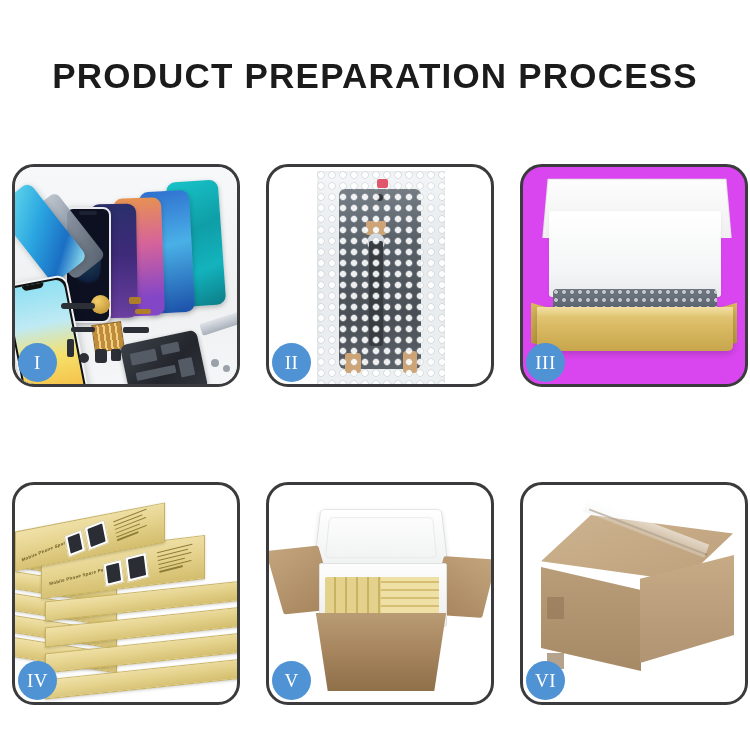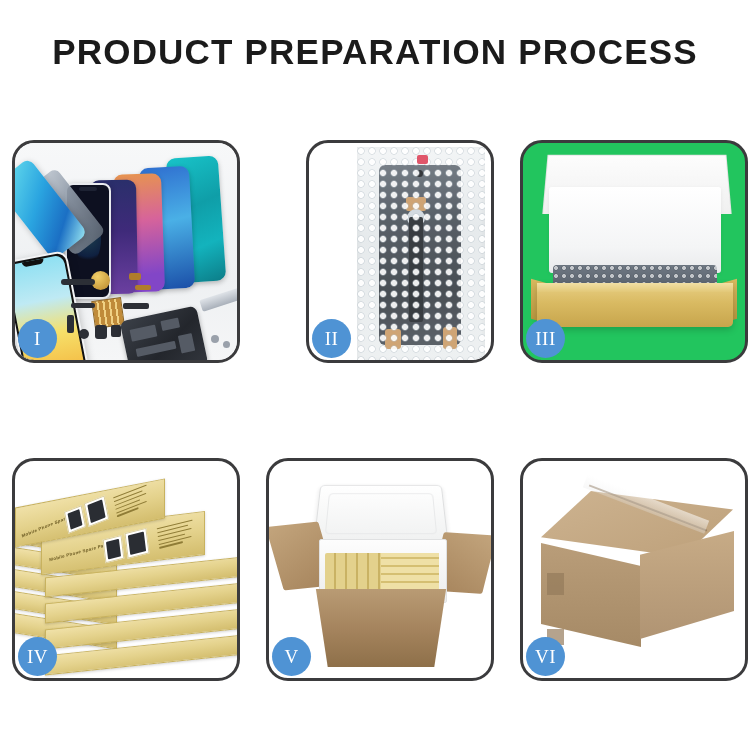--- a/index.html
+++ b/index.html
@@ -6,21 +6,21 @@
   body{
     width:750px;height:750px;
     background:#ffffff;
     font-family:"Liberation Sans", sans-serif;
     overflow:hidden;
     position:relative;
   }
   .page{width:750px;height:750px;position:relative;}
 
   
-  .header{padding-top:34px;text-align:center;}
+  .header{padding-top:34px;text-align:center;margin-top:24px;}
   .title{
     font-size:35px;
     letter-spacing:1.2px;
     font-weight:700;
     color:#1b1b1b;
     line-height:1.05;
     font-family:"Liberation Sans", sans-serif;
   }
   .subtitle{
     margin-top:9px;
@@ -113,21 +113,21 @@
   .grid9{
     position:absolute;left:78px;top:156px;width:28px;height:26px;
     background:
       repeating-linear-gradient(90deg,#c08b3a 0 4px,#f0d184 4px 6px),
       repeating-linear-gradient(0deg,#c08b3a 0 4px,#f0d184 4px 6px);
     transform:rotate(-8deg);border:1px solid #8d6421;
   }
   .tweez{position:absolute;left:185px;top:150px;width:46px;height:12px;background:linear-gradient(180deg,#dfe3e8,#a9b0ba);transform:rotate(-18deg);border-radius:2px;}
 
   
-  .p2{background:#ffffff;margin-left:40px;}
+  .p2{background:#ffffff;}
   .bubbleBag{
     position:absolute;left:48px;top:4px;width:128px;height:215px;
     background:linear-gradient(175deg,#f4f6f7,#e6eaec 40%,#eef1f2);
     box-shadow:0 0 6px rgba(0,0,0,.07) inset;
   }
   .bubbles{
     position:absolute;inset:0;
     background-image:
       radial-gradient(circle at 4px 4px, rgba(255,255,255,.95) 2.6px, rgba(185,195,203,.55) 3.3px, transparent 4.1px);
     background-size:11px 11px;
@@ -140,21 +140,21 @@
   }
   .lcd .flexstrip{position:absolute;left:30px;top:52px;width:14px;height:105px;background:#12161b;border-radius:2px;}
   .lcd .flexdot{position:absolute;left:28px;top:44px;width:18px;height:18px;border-radius:50%;background:#cfd6dd;}
   .lcd .tab{position:absolute;left:27px;top:32px;width:20px;height:14px;background:#c8945a;border-radius:2px;}
   .lcd .camhole{position:absolute;left:37px;top:5px;width:7px;height:7px;border-radius:50%;background:#0b0e12;}
   .lcd .botL{position:absolute;left:6px;bottom:-4px;width:16px;height:20px;background:#c8945a;border-radius:3px;}
   .lcd .botR{position:absolute;right:4px;bottom:-4px;width:14px;height:22px;background:#c8945a;border-radius:3px;}
   .redtag{position:absolute;left:60px;top:8px;width:11px;height:9px;background:#e0566a;border-radius:2px;z-index:4;}
 
   
-  .p3{background:#22c55e;}
+  .p3{background:#d946ef;}
   .lidback{
     position:absolute;left:22px;top:10px;width:182px;height:60px;
     background:linear-gradient(180deg,#fdfdfd,#f0f0f0);
     border:1px solid #e4e4e4;border-bottom:none;
     transform:perspective(260px) rotateX(14deg);
   }
   .foamwall{
     position:absolute;left:26px;top:44px;width:172px;height:86px;
     background:linear-gradient(180deg,#ffffff,#f4f5f6 70%,#e9eaec);
     border-radius:3px;

